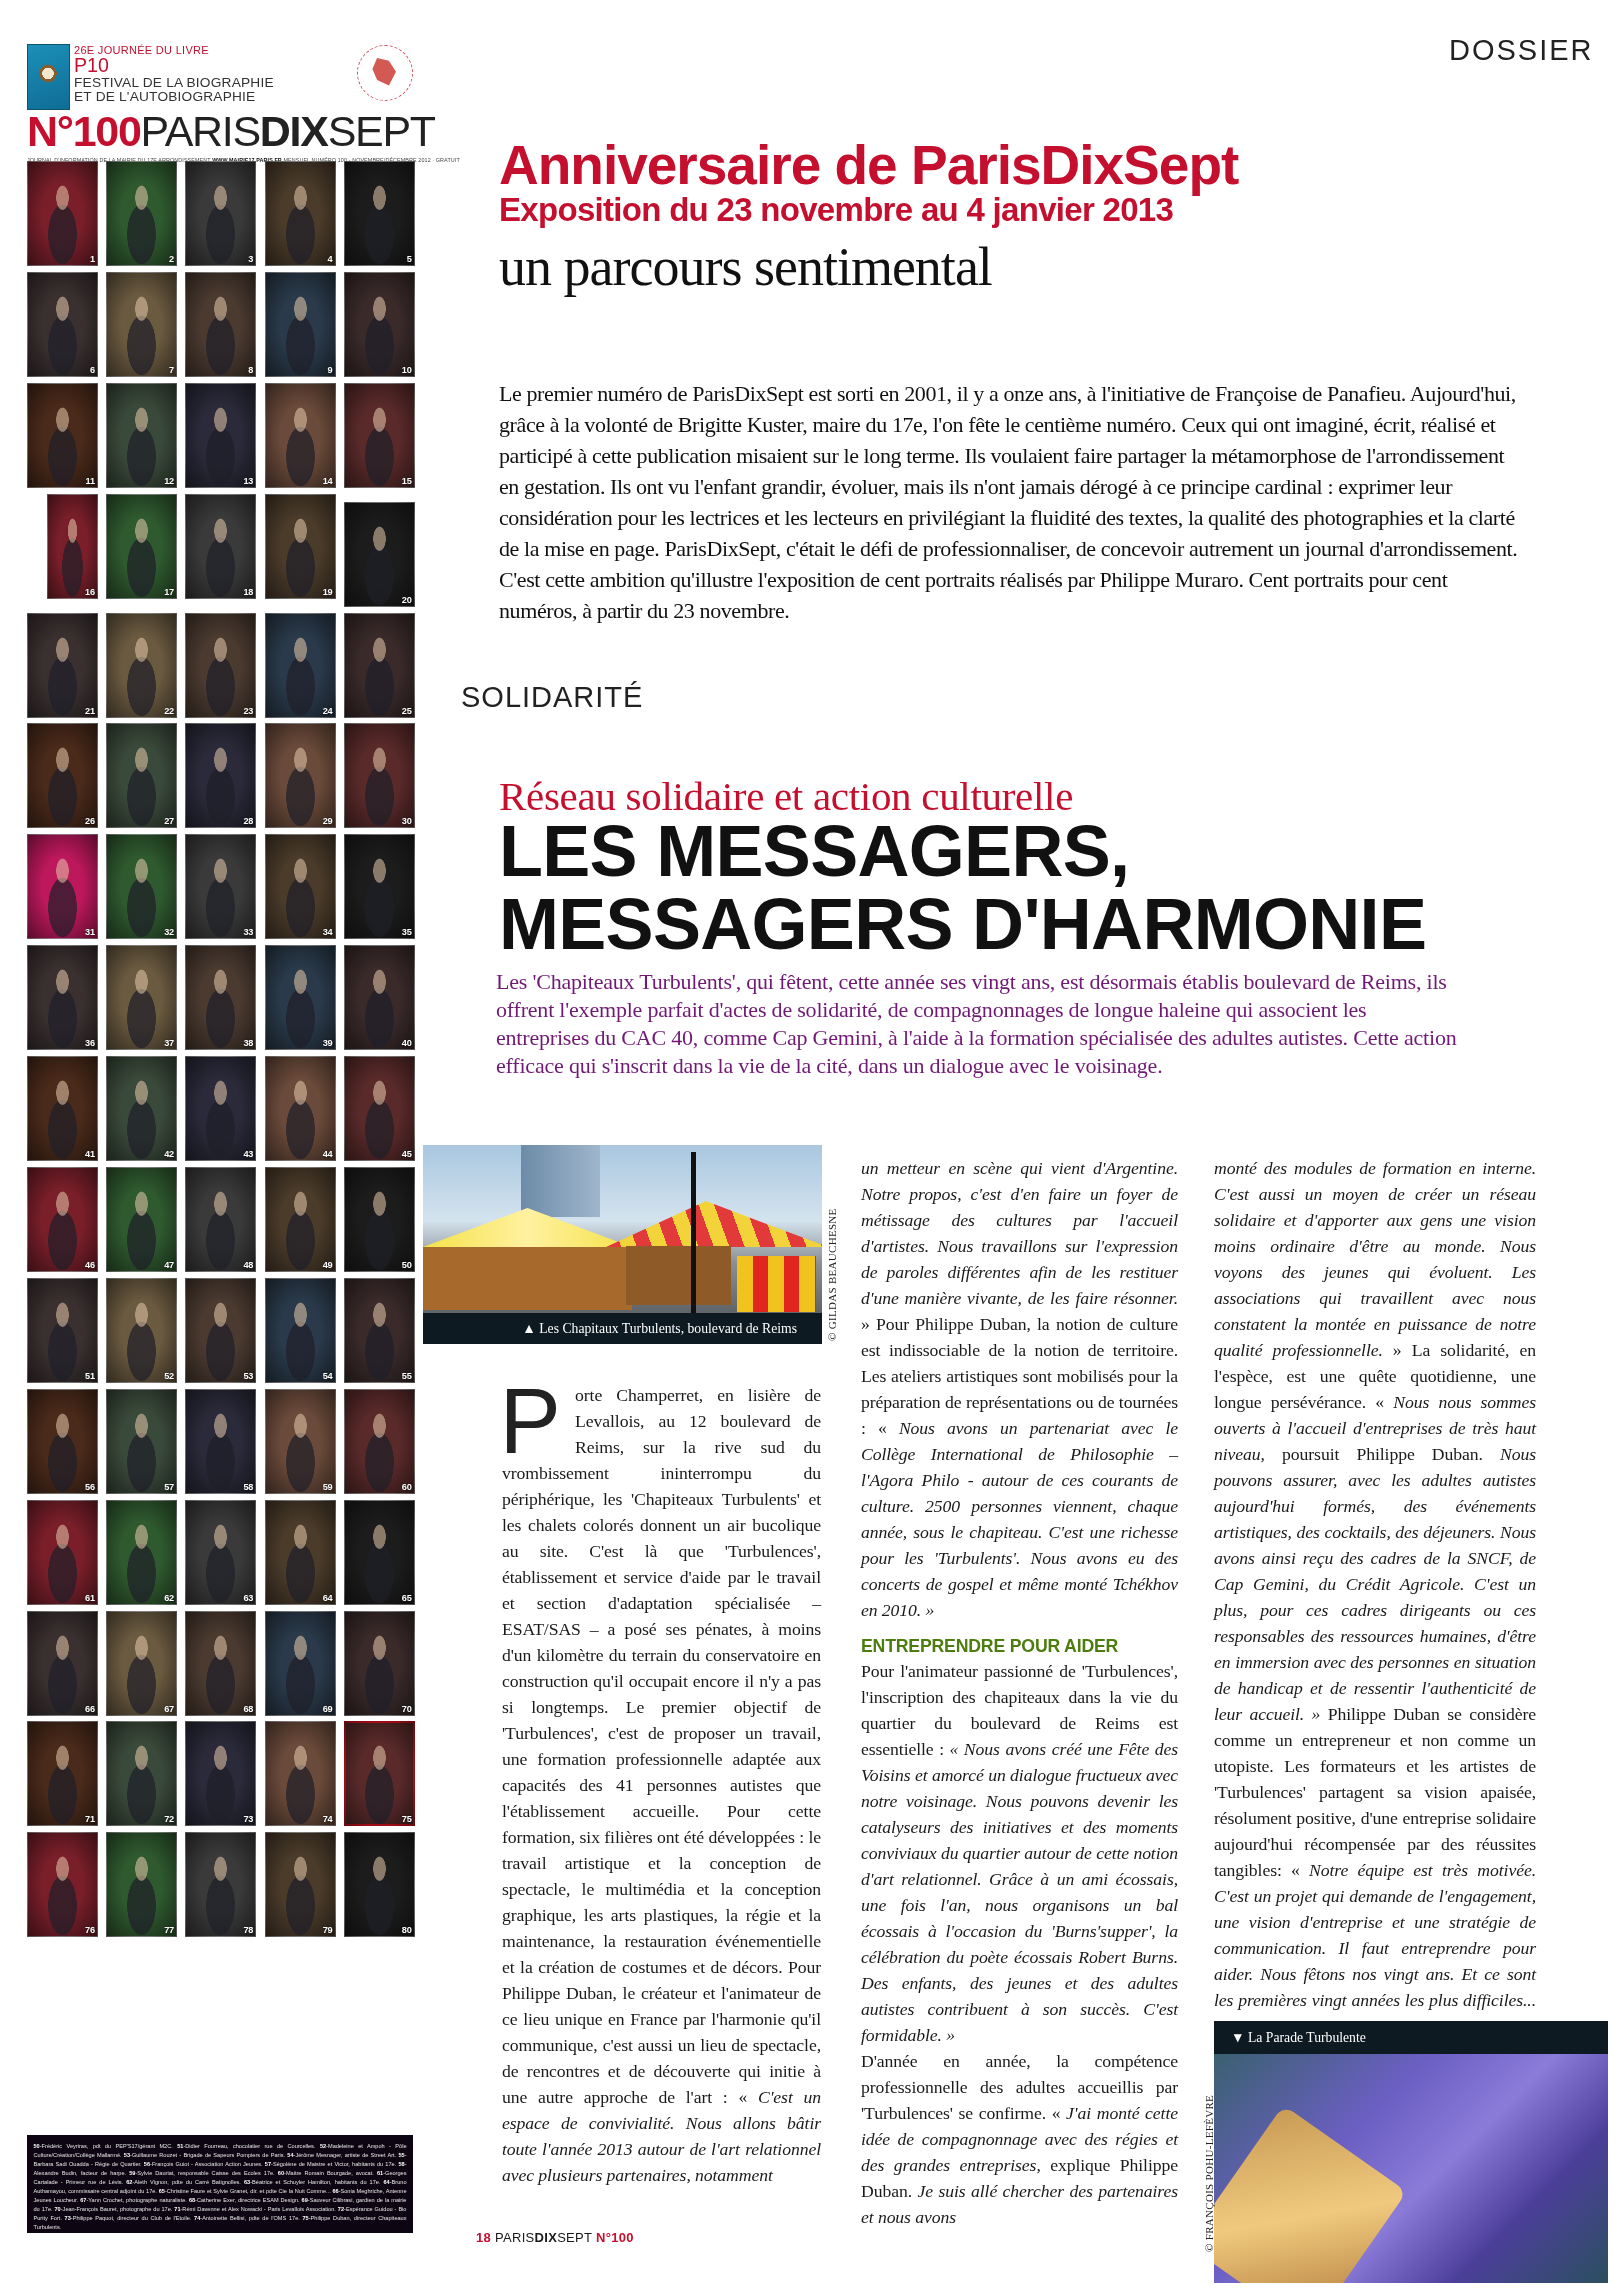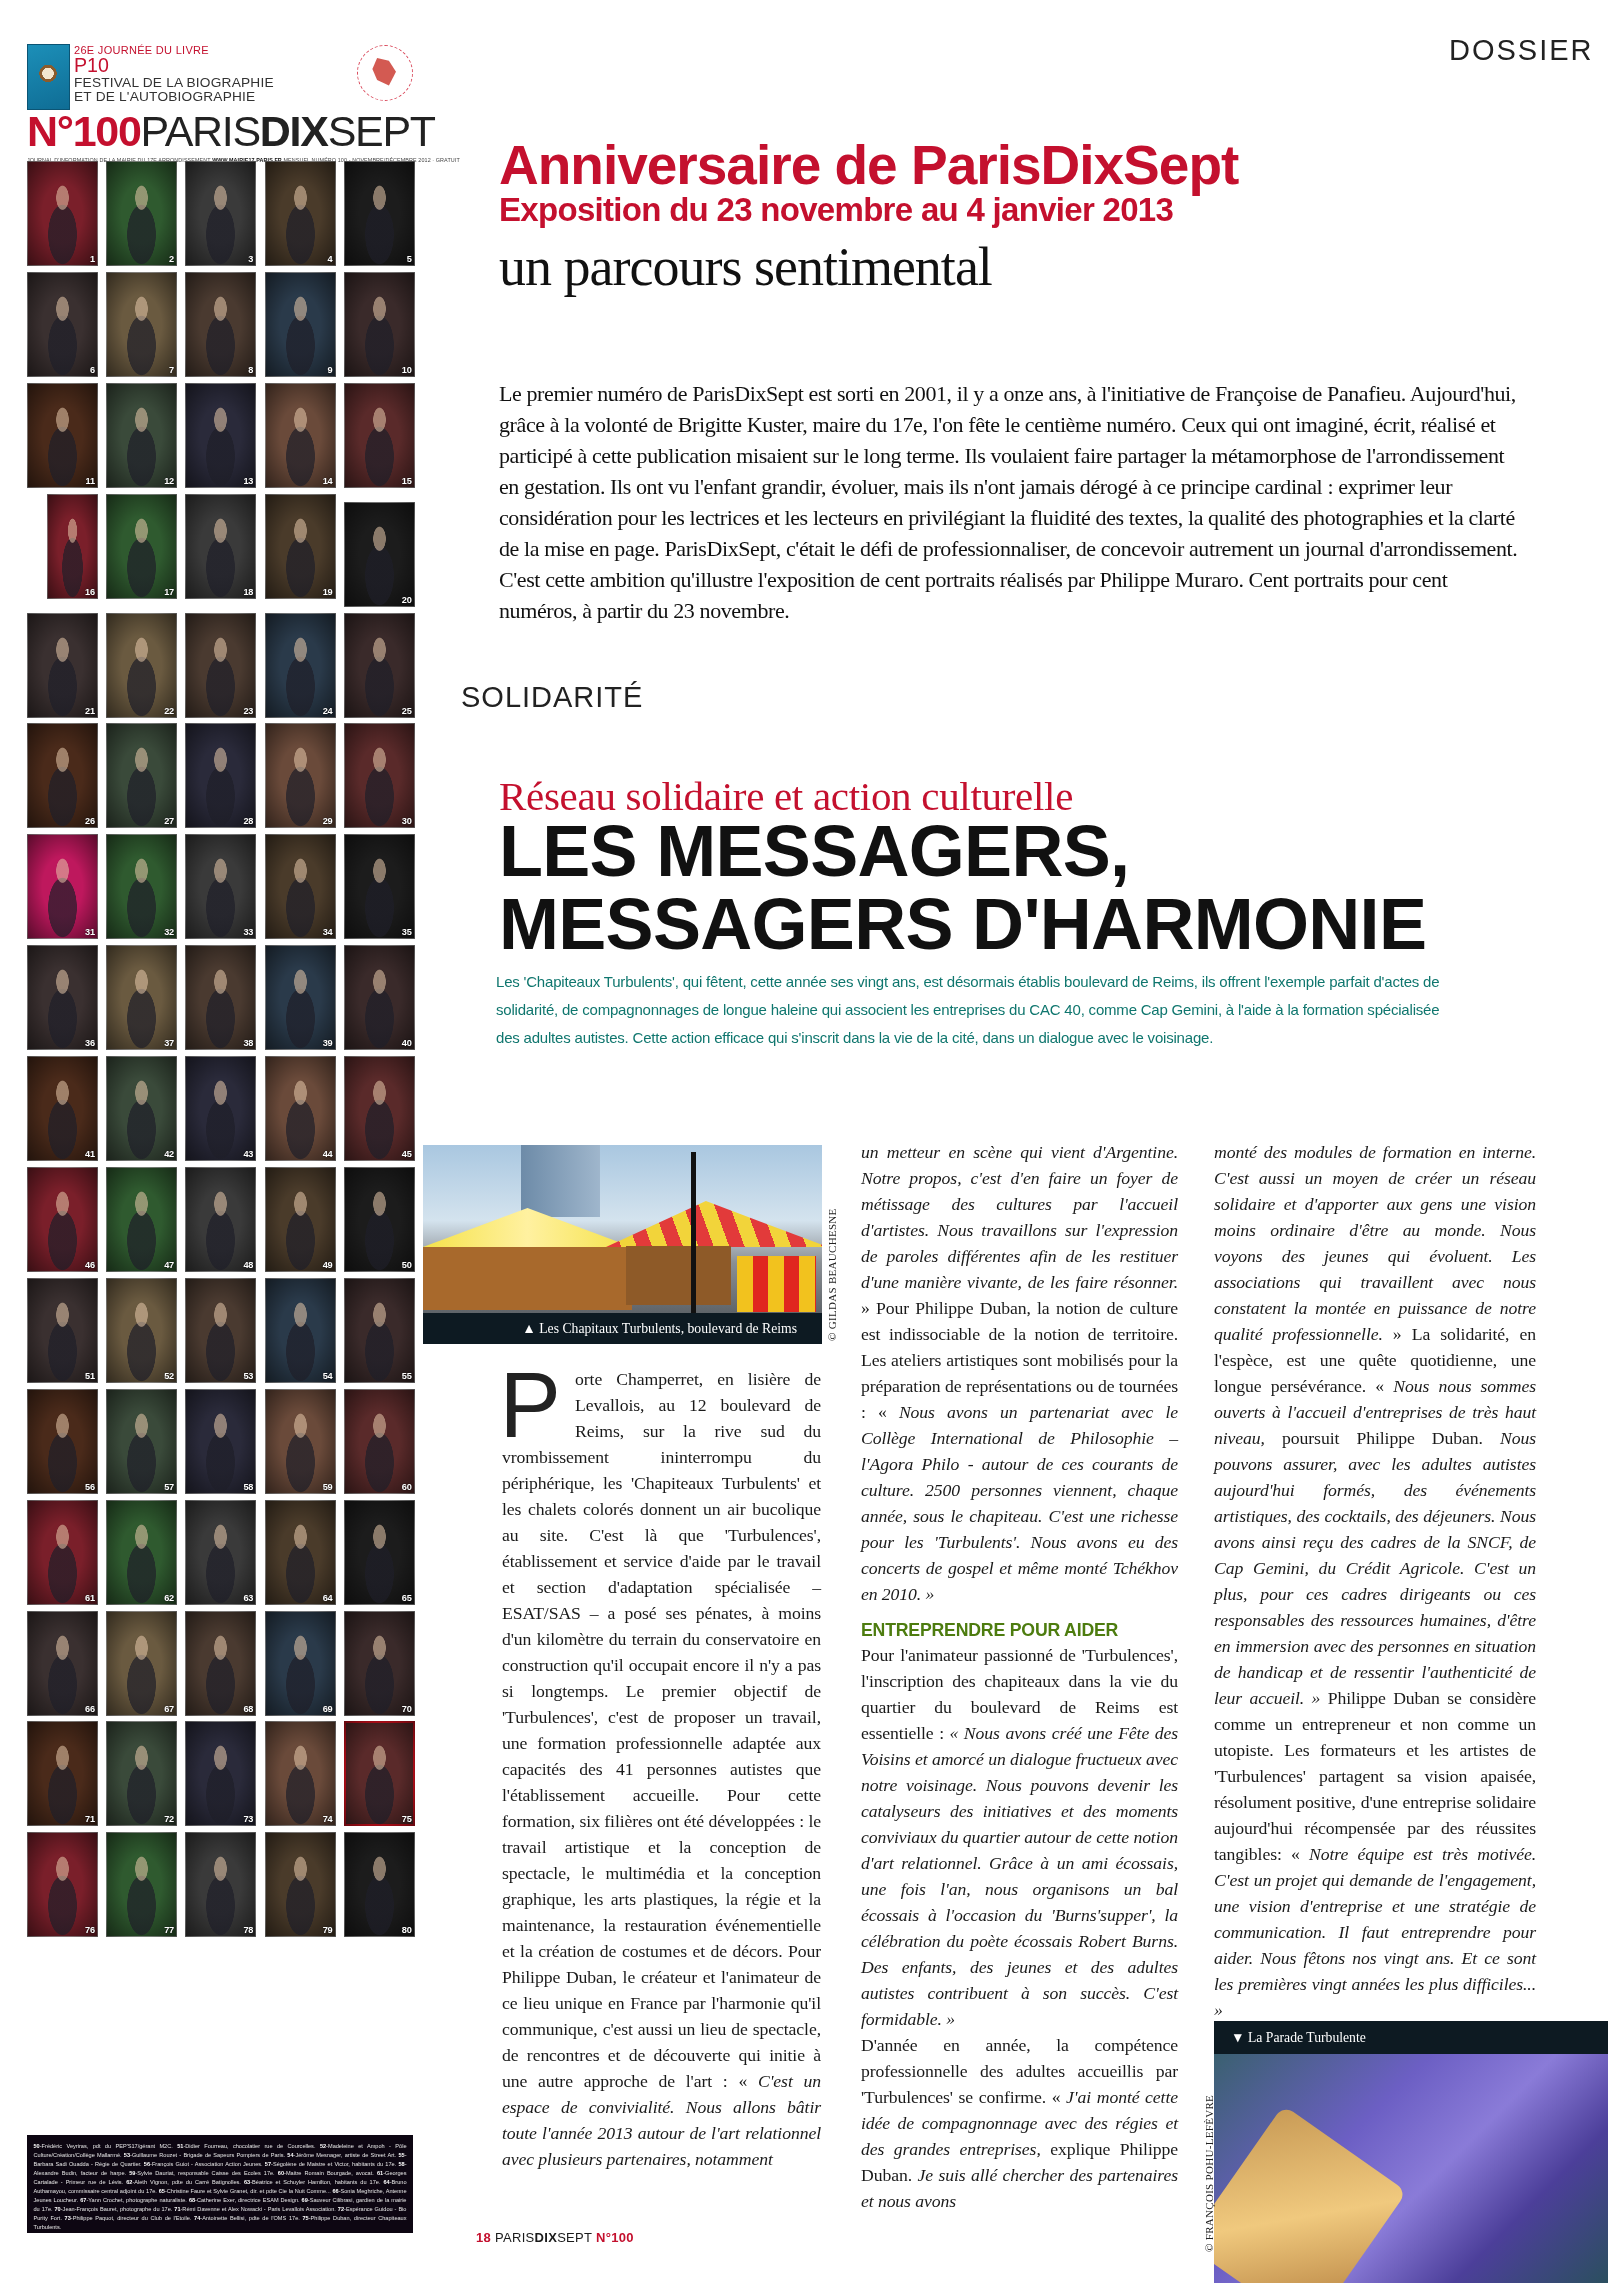--- a/index.html
+++ b/index.html
@@ -30,35 +30,35 @@
   .legend b{color:#fff;}
   
   .section-top{left:1449px;top:34px;font-family:"Liberation Sans",sans-serif;font-size:29px;letter-spacing:2px;color:#222;font-weight:400;}
   .ann-title{left:499px;top:137px;font-family:"Liberation Sans",sans-serif;font-weight:700;font-size:55px;color:#c4102e;letter-spacing:-1px;line-height:56px;white-space:nowrap;}
   .ann-sub{left:499px;top:191px;font-family:"Liberation Sans",sans-serif;font-weight:700;font-size:33px;color:#c4102e;letter-spacing:-0.7px;line-height:37px;white-space:nowrap;}
   .ann-head{left:499px;top:236px;width:1047px;font-family:"Liberation Serif",serif;font-size:54px;line-height:63px;color:#111;letter-spacing:-1px;}
   .ann-body{left:499px;top:378px;width:1021px;font-family:"Liberation Serif",serif;font-size:22px;line-height:31px;color:#111;letter-spacing:-0.4px;}
   .sol-label{left:461px;top:681px;font-family:"Liberation Sans",sans-serif;font-size:29px;letter-spacing:1px;color:#222;}
   .kicker{left:499px;top:772px;font-family:"Liberation Serif",serif;font-size:41px;color:#c4102e;letter-spacing:-0.3px;white-space:nowrap;}
   .headline{left:499px;top:815px;font-family:"Liberation Sans",sans-serif;font-weight:700;font-size:72px;line-height:73px;color:#111;letter-spacing:-0.7px;}
-  .intro{left:496px;top:968px;width:962px;font-family:Liberation Sans, sans-serif;font-size:15px;line-height:28px;color:#0f766e;letter-spacing:-0.2px;}
+  .intro{left:496px;top:968px;width:962px;font-family:Liberation Serif, serif;font-size:22px;line-height:28px;color:#701a75;letter-spacing:-0.2px;}
   
   .photo1{left:423px;top:1145px;width:399px;height:203px;overflow:hidden;}
   .ph1-img{position:absolute;left:0;top:0;width:399px;height:168px;background:linear-gradient(180deg,#a9c7e0 0%,#d4e3ee 45%,#8a8f94 70%,#5f6469 100%);}
   .tent1{position:absolute;left:0;top:63px;width:209px;height:39px;background:linear-gradient(90deg,#f5e24a,#fff1a0,#f5e24a);clip-path:polygon(50% 0,100% 100%,0 100%);}
   .hut1{position:absolute;left:0;top:102px;width:209px;height:63px;background:#a8692c;}
   .tent2{position:absolute;left:183px;top:56px;width:222px;height:46px;background:repeating-linear-gradient(70deg,#e23a3a 0 14.4px,#f2d43a 14.4px 29px);clip-path:polygon(45% 0,100% 100%,0 100%);}
   .hut2{position:absolute;left:203px;top:101px;width:105px;height:59px;background:#8e5a28;}
   .stripes{position:absolute;left:314px;top:111px;width:79px;height:56px;background:repeating-linear-gradient(90deg,#f2c21e 0 15.7px,#e0261f 15.7px 31px);}
   .pole{position:absolute;left:268px;top:6.5px;width:5.2px;height:161px;background:#111;}
   .bldg{position:absolute;left:98px;top:0;width:79px;height:72px;background:linear-gradient(90deg,#6d8ba8,#9fb6cc);}
   .ph1-cap{position:absolute;left:0;top:168px;width:399px;height:31px;background:#0d1a22;color:#fff;font-family:"Liberation Serif",serif;font-size:13.7px;line-height:31px;text-align:right;padding-right:25px;box-sizing:border-box;}
   .credit-v{font-family:"Liberation Serif",serif;font-size:11px;color:#222;white-space:nowrap;transform-origin:left top;transform:rotate(-90deg);letter-spacing:0.3px;}
   
-  .col{font-family:"Liberation Serif",serif;font-size:17.7px;line-height:26px;color:#1a1a1a;text-align:justify;letter-spacing:-0.1px;}
+  .col{font-family:"Liberation Serif",serif;font-size:17.7px;line-height:26px;color:#1a1a1a;text-align:justify;letter-spacing:-0.1px;margin-top:16px;}
   .col i{font-style:italic;}
   .col1{left:502px;top:1366px;width:319px;}
   .col2{left:861px;top:1139px;width:317px;}
   .col3{left:1214px;top:1139px;width:322px;}
   .dropcap{float:left;font-family:"Liberation Sans",sans-serif;font-weight:300;font-size:92px;line-height:72px;margin:2.6px 14.4px 0 -2.6px;color:#222;}
   .subhead{font-family:"Liberation Sans",sans-serif;font-weight:700;font-size:17.7px;letter-spacing:-0.2px;color:#4d7c0f;margin:11.8px 0 1.3px;line-height:22px;}
   .photo2{left:1214px;top:2021px;width:394px;height:262px;overflow:hidden;}
   .ph2-cap{position:absolute;left:0;top:0;width:394px;height:33px;background:#0d1a22;color:#fff;font-family:"Liberation Serif",serif;font-size:13.7px;line-height:33px;padding-left:17px;box-sizing:border-box;}
   .ph2-img{position:absolute;left:0;top:33px;width:394px;height:229px;background:linear-gradient(135deg,#3a6070 0%,#6c5fc4 35%,#8a7bd8 55%,#4c3f9a 75%,#2b4f5f 100%);}
   .drum{position:absolute;left:6.5px;top:79px;width:151px;height:170px;background:linear-gradient(135deg,#c89a55,#f0c97e,#b07a3a);transform:rotate(35deg);border-radius:11.8px;}

